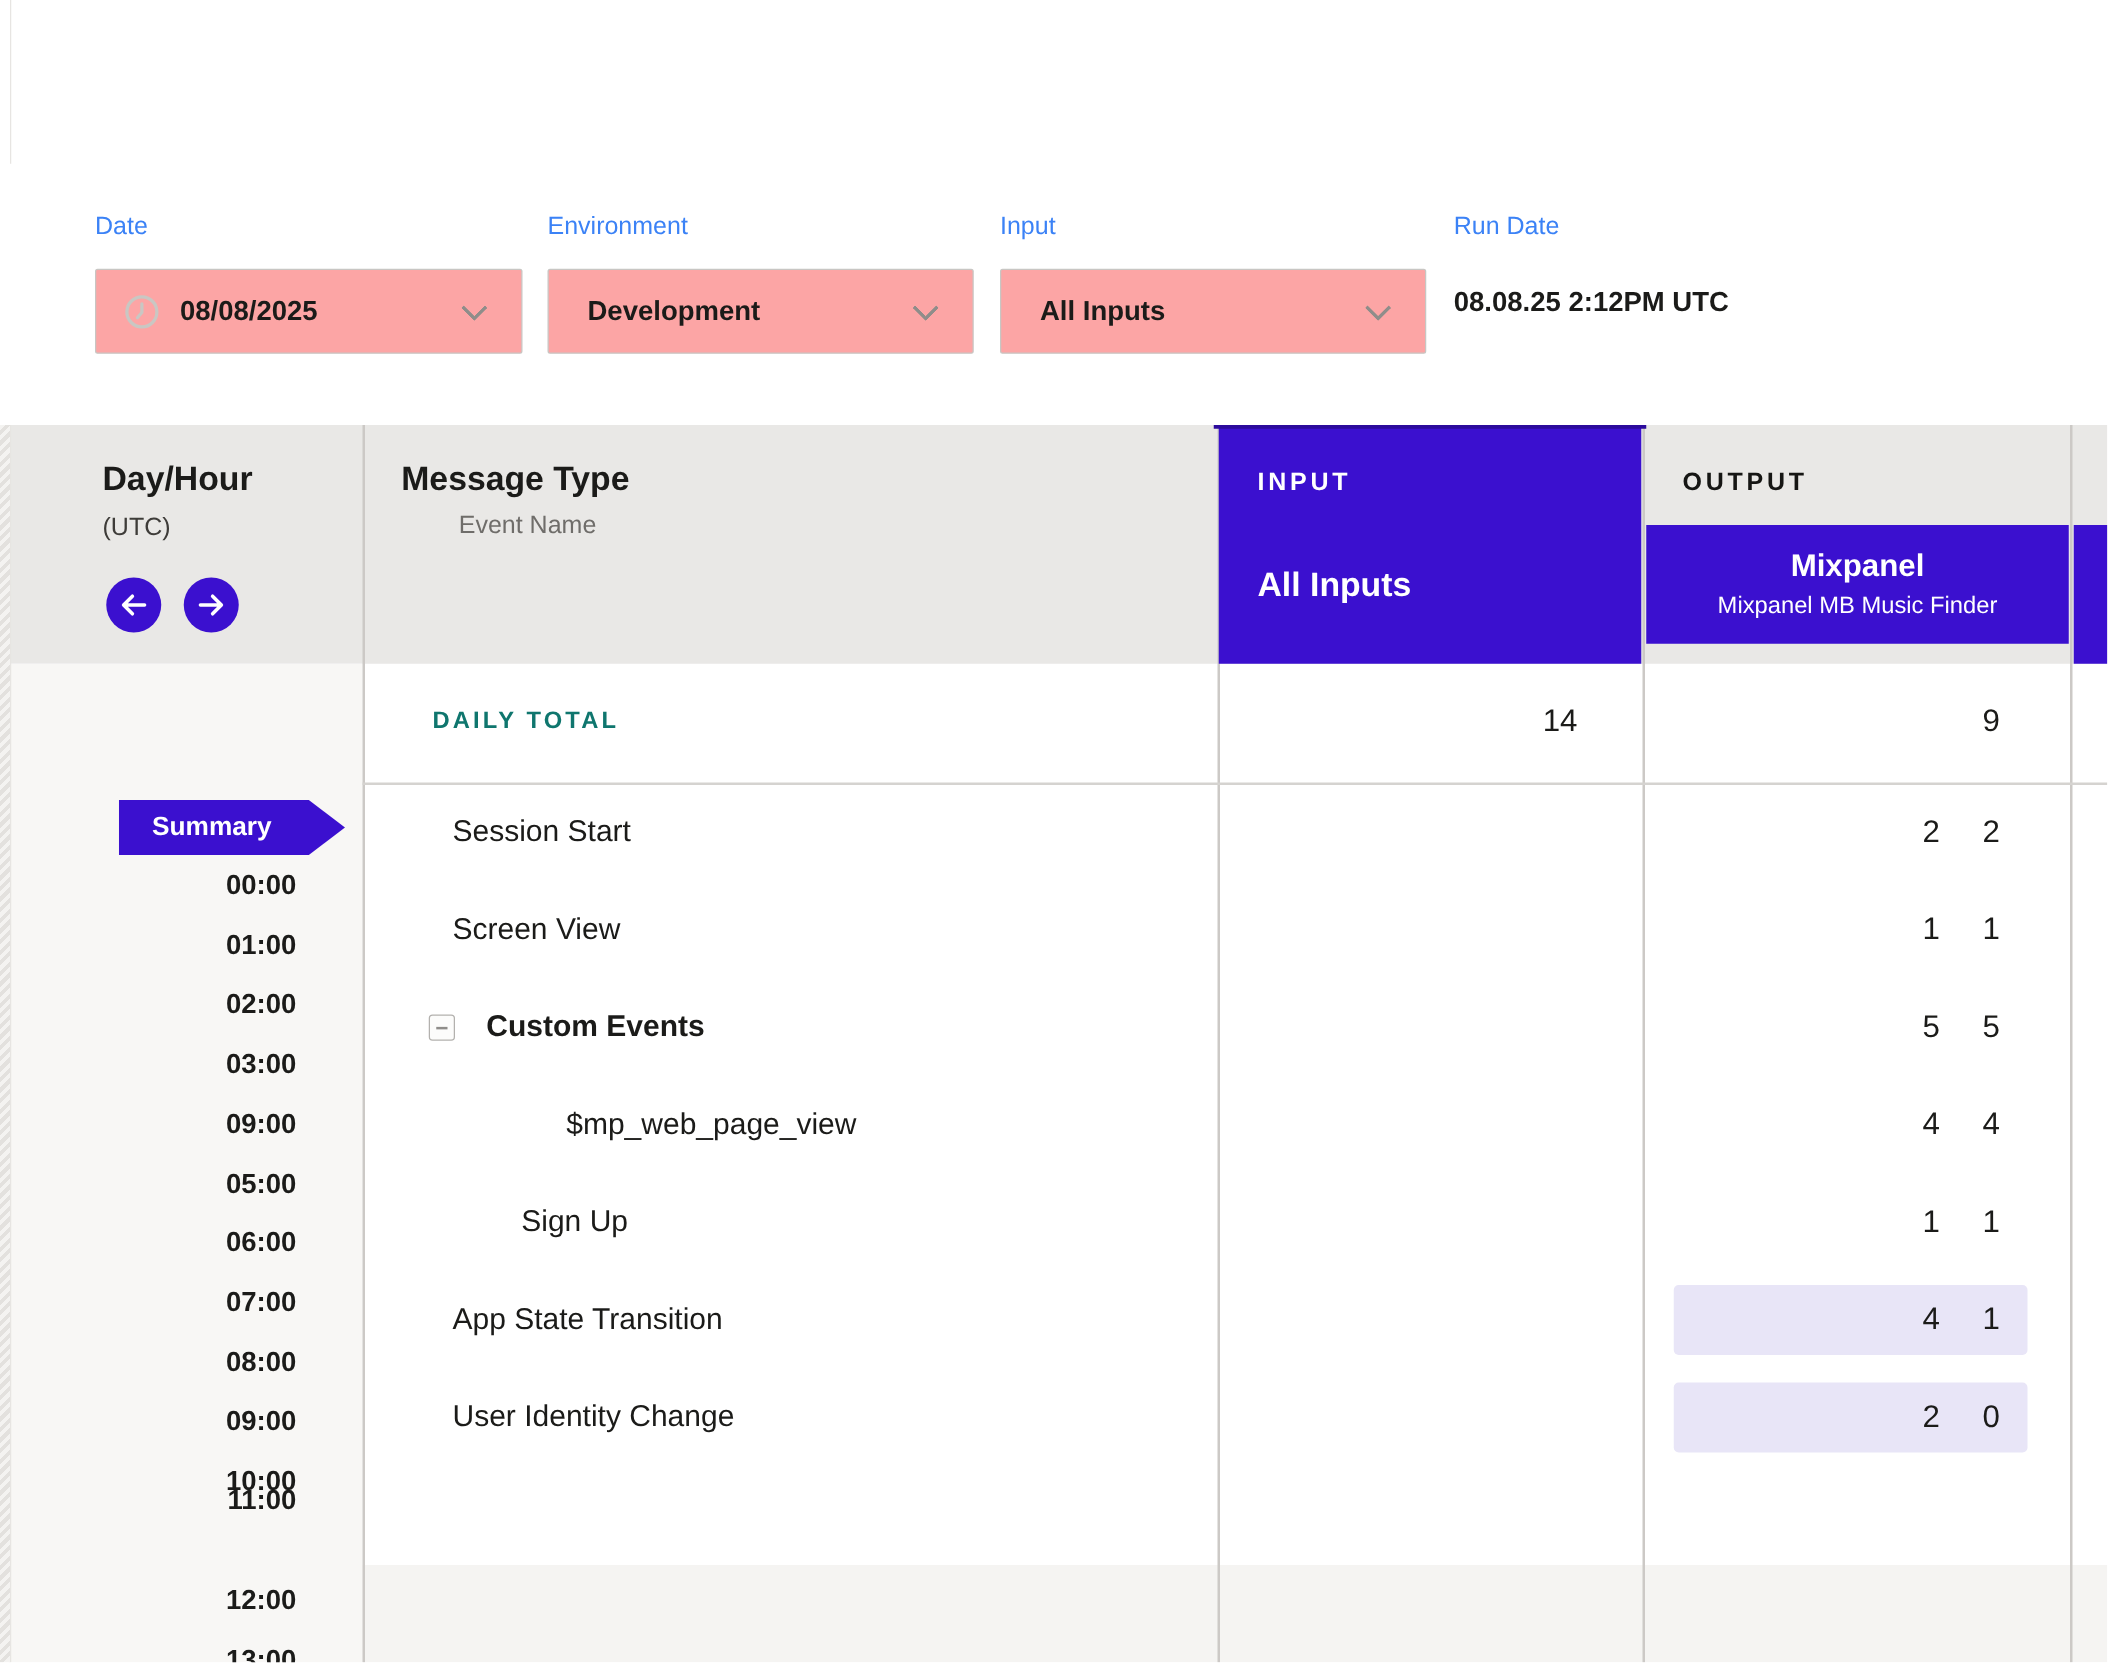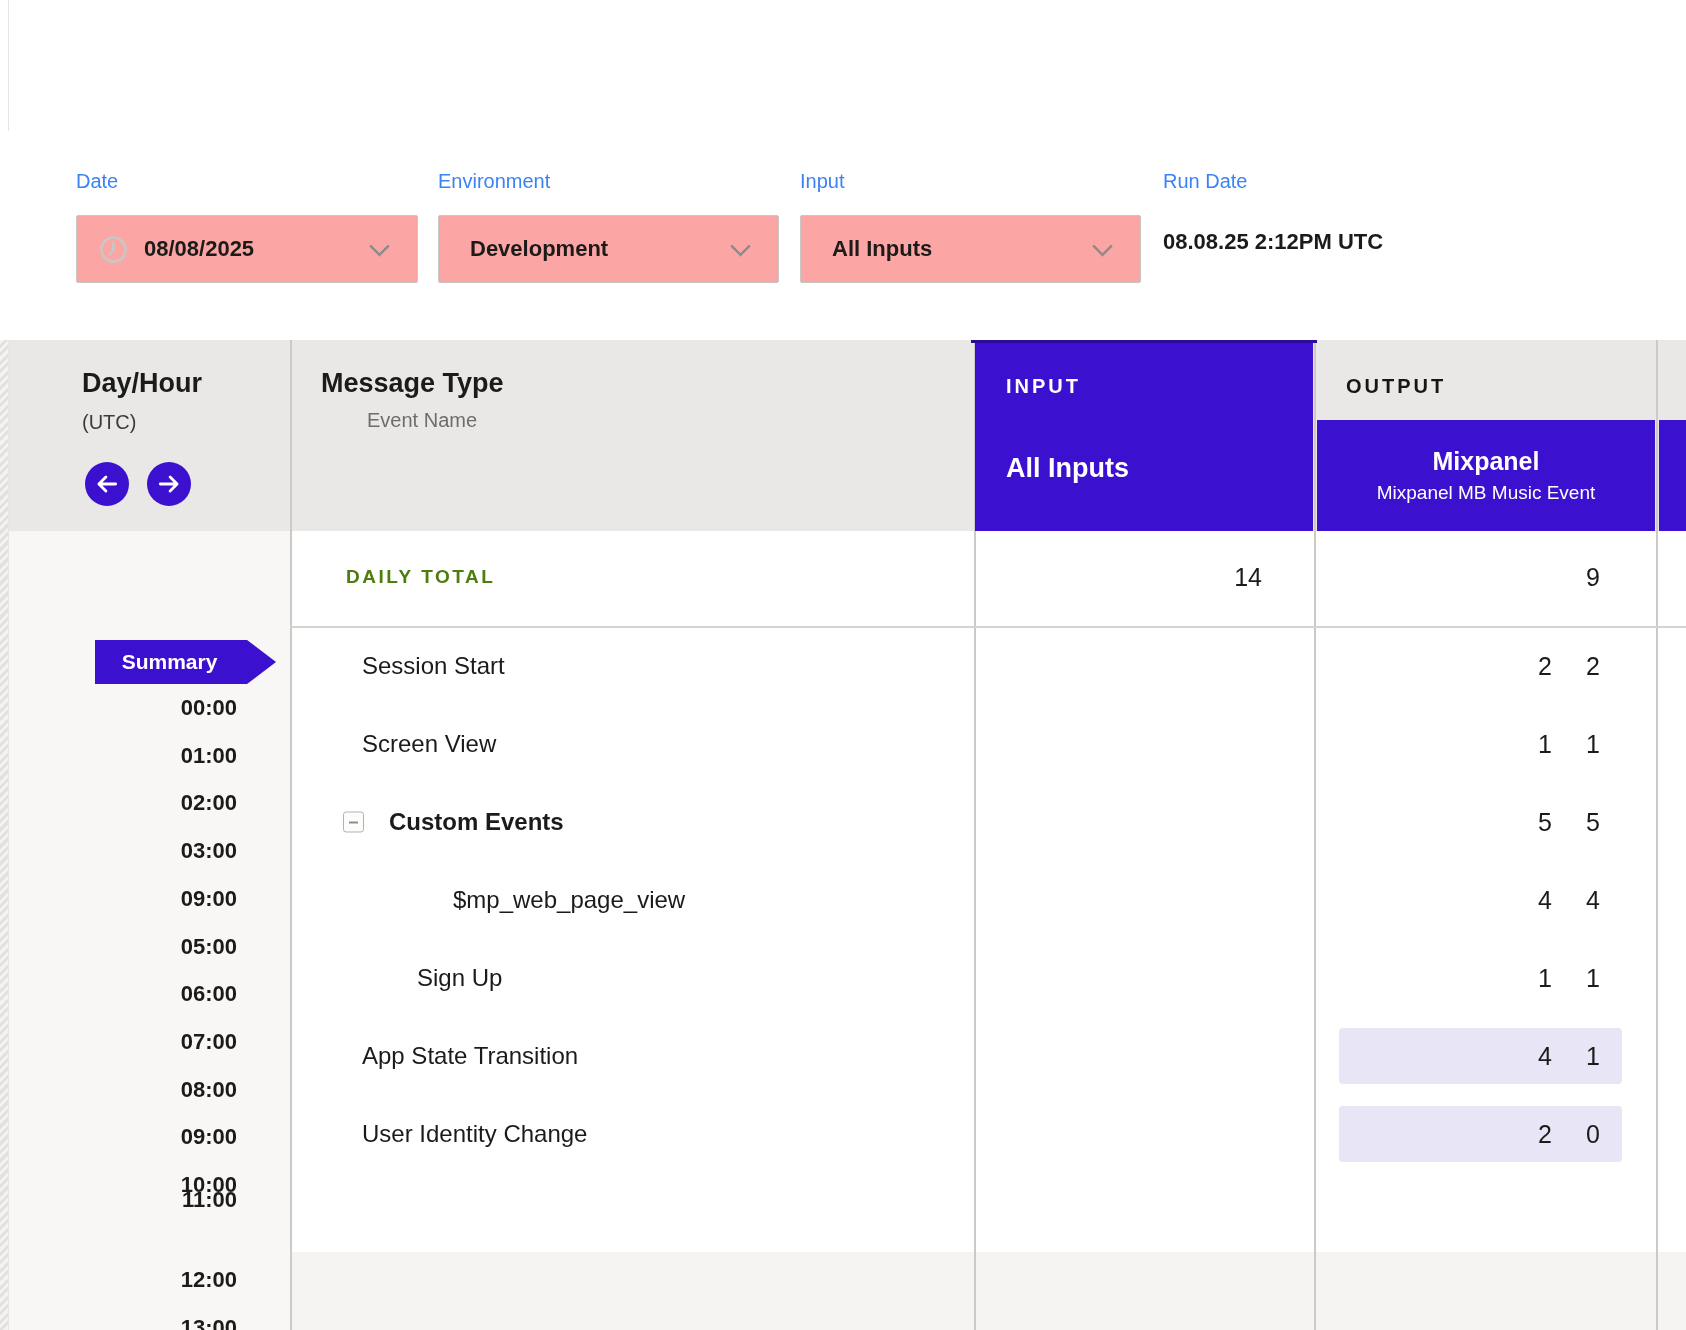--- a/index.html
+++ b/index.html
@@ -47,28 +47,28 @@
   .msg-title { position:absolute; left:321px; top:368px; font-size:27px; font-weight:700; z-index:3; }
   .msg-sub { position:absolute; left:367px; top:409px; font-size:20px; color:#6f6d6a; z-index:3; }
 
   .input-block { position:absolute; left:975px; top:336px; width:338px; height:195px; background:var(--accent); z-index:3; }
   .input-strip { position:absolute; left:-4px; top:0; width:346px; height:7px; background:var(--accent-dark); }
   .section-label { font-size:20px; font-weight:700; letter-spacing:3px; }
   .input-label { position:absolute; left:31px; top:39px; color:#ffffff; }
   .input-colname { position:absolute; left:31px; top:117px; font-size:27px; font-weight:700; color:#ffffff; }
 
   .output-label { position:absolute; left:1346px; top:375px; color:#161614; z-index:3; }
-  .mix-block { position:absolute; left:1317px; top:420px; width:338px; height:111px; background:var(--accent); z-index:3;
+  .mix-block { position:absolute; left:1317px; top:420px; width:338px; height:95px; background:var(--accent); z-index:3;
                display:flex; flex-direction:column; align-items:center; justify-content:center; gap:6px; }
   .mix-title { font-size:25px; font-weight:700; color:#fff; }
   .mix-sub { font-size:19px; color:#fff; }
   .partial-block { position:absolute; left:1659px; top:420px; width:27px; height:111px; background:var(--accent); z-index:3; }
 
   
-  .dt-label { position:absolute; left:346px; top:566px; font-size:19px; font-weight:700; letter-spacing:2.5px; color:#4d7c0f; z-index:3; }
+  .dt-label { position:absolute; left:346px; top:566px; font-size:19px; font-weight:700; letter-spacing:2.5px; color:#0f766e; z-index:3; }
   .dt-val { position:absolute; top:563px; font-size:25px; font-weight:500; z-index:3; }
   .dt-input { right:424px; } .dt-output { right:86px; }
   .dt-sep { position:absolute; left:290px; top:626px; right:0; height:2px; background:#d5d3d0; z-index:2; }
 
   
   .mrow { position:absolute; left:290px; right:0; height:78px; z-index:3; }
   .rname { position:absolute; top:50%; transform:translateY(-50%); font-size:24px; color:#1b1b19; white-space:nowrap; }
   .rname.bold { font-weight:700; }
   .minus { position:absolute; left:53px; top:50%; transform:translateY(-50%); width:21px; height:21px;
            border:1.5px solid #b3b1ae; border-radius:3px; background:#fcfcfb;
@@ -159,21 +159,21 @@
 
   <div class="input-block">
     <div class="input-strip"></div>
     <div class="section-label input-label">INPUT</div>
     <div class="input-colname">All Inputs</div>
   </div>
 
   <div class="section-label output-label">OUTPUT</div>
   <div class="mix-block">
     <div class="mix-title">Mixpanel</div>
-    <div class="mix-sub">Mixpanel MB Music Event</div>
+    <div class="mix-sub">Mixpanel MB Music Finder</div>
   </div>
   <div class="partial-block"></div>
 
   <div class="dt-label">DAILY TOTAL</div>
   <div class="dt-val dt-input">14</div>
   <div class="dt-val dt-output">9</div>
   <div class="dt-sep"></div>
 
   <div>
       <div class="mrow" style="top: 627px;">

